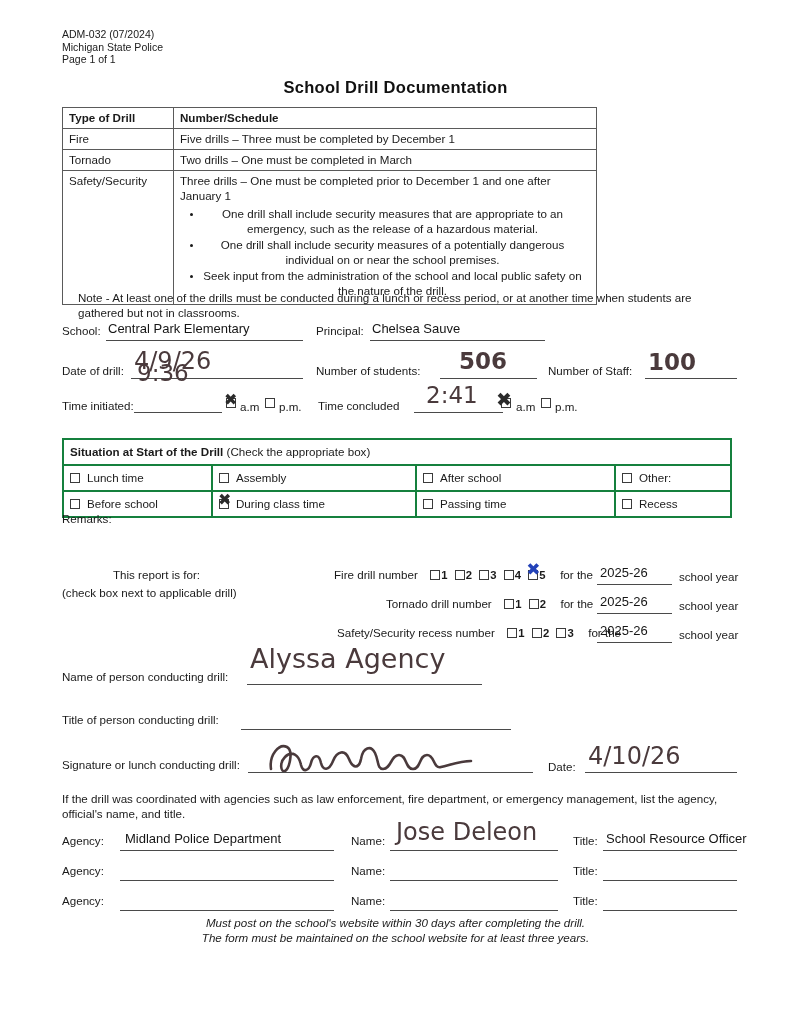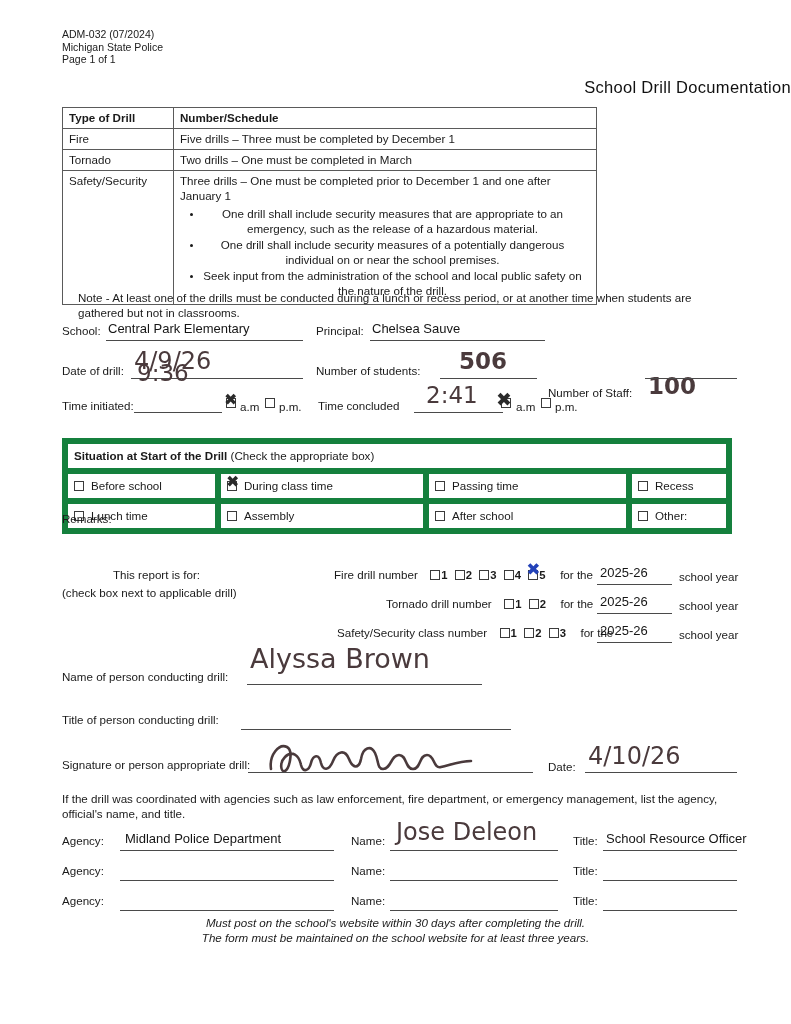--- a/index.html
+++ b/index.html
@@ -30,23 +30,23 @@
     top: 28px;
     font-size: 10.5px;
     line-height: 12.5px;
     color: #202020;
   }
   .doc-title {
     position: absolute;
     left: 0;
     top: 78px;
     width: 791px;
-    text-align: right;
+    text-align: center;
     font-size: 16.5px;
-    font-weight: normal;
+    font-weight: bold;
     letter-spacing: .3px;
     color: #111;
   }
 
   
   .sched {
     position: absolute;
     left: 62px;
     top: 107px;
     width: 535px;
@@ -132,21 +132,21 @@
   
   .situ {
     position: absolute;
     left: 62px;
     top: 438px;
     width: 670px;
     border-collapse: collapse;
     font-size: 11.6px;
   }
   .situ td {
-    border: 6px solid #15803d;
+    border: 2px solid #15803d;
     padding: 4px 6px 5px 6px;
     height: 15px;
     vertical-align: middle;
     position: relative;
     margin-left: 28px;
   }
   .situ .hdr { font-size: 11.6px; }
   .situ .hdr b { font-weight: bold; }
   .opt { display: inline-block; position: relative; padding-left: 17px; }
   .opt .bx {
@@ -263,22 +263,22 @@
   <div class="rule" style="left:370px; top:340px; width:175px;"></div>
 
   <div class="lbl" style="left:62px; top:364px;">Date of drill:</div>
   <div class="hand" style="left:134px; top:347px; font-size:24px;">4/9/26</div>
   <div class="rule" style="left:131px; top:378px; width:172px;"></div>
 
   <div class="lbl" style="left:316px; top:364px;">Number of students:</div>
   <div class="hand" style="left:459px; top:348px; font-size:23px; font-weight:bold;">506</div>
   <div class="rule" style="left:440px; top:378px; width:97px;"></div>
 
-  <div class="lbl" style="left:548px; top:364px;margin-top:22px;">Number of Staff:</div>
-  <div class="hand" style="left:648px; top:349px; font-size:23px; font-weight:bold;margin-top:24px;">100</div>
+  <div class="lbl" style="left:548px; top:364px;">Number of Staff:</div>
+  <div class="hand" style="left:648px; top:349px; font-size:23px; font-weight:bold;">100</div>
   <div class="rule" style="left:645px; top:378px; width:92px;"></div>
 
   <div class="lbl" style="left:62px; top:399px;">Time initiated:</div>
   <div class="hand" style="left:137px; top:360px; font-size:23px;">9:36</div>
   <div class="rule" style="left:134px; top:412px; width:88px;"></div>
 
   <div class="cbox" style="left:226px; top:398px;"></div>
   <div class="xmark" style="left:224px; top:392px;">✖</div>
   <div class="lbl" style="left:240px; top:400px;">a.m</div>
 
@@ -298,20 +298,46 @@
 
   <table class="situ">
     <tbody>
         <tr>
       <td colspan="4" class="hdr">
         <b>Situation at Start of the Drill</b>
         <span>(Check the appropriate box)</span>
       </td>
     </tr>
     <tr>
+      <td>
+        <span class="opt">
+          <span class="bx"></span>
+          <span>Lunch time</span>
+        </span>
+      </td>
+      <td>
+        <span class="opt">
+          <span class="bx"></span>
+          <span>Assembly</span>
+        </span>
+      </td>
+      <td>
+        <span class="opt">
+          <span class="bx"></span>
+          <span>After school</span>
+        </span>
+      </td>
+      <td>
+        <span class="opt">
+          <span class="bx"></span>
+          <span>Other:</span>
+        </span>
+      </td>
+    </tr>
+    <tr>
       <td style="width:135px;">
         <span class="opt">
           <span class="bx"></span>
           <span>Before school</span>
         </span>
       </td>
       <td style="width:190px;">
         <span class="opt">
           <span class="bx"></span>
           <span class="xm">✖</span>
@@ -321,46 +347,20 @@
       <td style="width:185px;">
         <span class="opt">
           <span class="bx"></span>
           <span>Passing time</span>
         </span>
       </td>
       <td>
         <span class="opt">
           <span class="bx"></span>
           <span>Recess</span>
-        </span>
-      </td>
-    </tr>
-    <tr>
-      <td>
-        <span class="opt">
-          <span class="bx"></span>
-          <span>Lunch time</span>
-        </span>
-      </td>
-      <td>
-        <span class="opt">
-          <span class="bx"></span>
-          <span>Assembly</span>
-        </span>
-      </td>
-      <td>
-        <span class="opt">
-          <span class="bx"></span>
-          <span>After school</span>
-        </span>
-      </td>
-      <td>
-        <span class="opt">
-          <span class="bx"></span>
-          <span>Other:</span>
         </span>
       </td>
     </tr>
   </tbody>
     </table>
 
   <div class="lbl" style="left:62px; top:512px;">Remarks:</div>
   <div class="typed" style="left:120px; top:510px;"></div>
 
   <div class="lbl" style="left:113px; top:568px;">This report is for:</div>
@@ -387,40 +387,40 @@
     <span class="numwrap"><span class="numbox"></span><span class="numlab">1</span></span>
     <span class="numwrap"><span class="numbox"></span><span class="numlab">2</span></span>
     <span style="display:inline-block; width:4px;"></span>
     <span>for the</span>
   </div>
   <div class="yr" style="left:600px; top:594px;">2025-26</div>
   <div class="rule" style="left:597px; top:613px; width:75px;"></div>
   <div class="lbl" style="left:679px; top:599px;">school year</div>
 
   <div class="numrow" style="left:337px; top:626px;">
-    <span>Safety/Security class number</span>
+    <span>Safety/Security recess number</span>
     <span style="display:inline-block; width:6px;"></span>
     <span class="numwrap"><span class="numbox"></span><span class="numlab">1</span></span>
     <span class="numwrap"><span class="numbox"></span><span class="numlab">2</span></span>
     <span class="numwrap"><span class="numbox"></span><span class="numlab">3</span></span>
     <span style="display:inline-block; width:4px;"></span>
     <span>for the</span>
   </div>
   <div class="yr" style="left:600px; top:623px;">2025-26</div>
   <div class="rule" style="left:597px; top:642px; width:75px;"></div>
   <div class="lbl" style="left:679px; top:628px;">school year</div>
 
   <div class="lbl" style="left:62px; top:670px;">Name of person conducting drill:</div>
-  <div class="hand" style="left:250px; top:643px; font-size:27px;">Alyssa Brown</div>
+  <div class="hand" style="left:250px; top:643px; font-size:27px;">Alyssa Agency</div>
   <div class="rule" style="left:247px; top:684px; width:235px;"></div>
 
   <div class="lbl" style="left:62px; top:713px;">Title of person conducting drill:</div>
   <div class="rule" style="left:241px; top:729px; width:270px;"></div>
 
-  <div class="lbl" style="left:62px; top:758px;">Signature or person appropriate drill:</div>
+  <div class="lbl" style="left:62px; top:758px;">Signature or lunch conducting drill:</div>
   <svg class="sig" width="230" height="42" viewBox="0 0 230 42">
     <path d="M6 34 C4 20, 14 8, 22 12 C29 16, 24 34, 20 36 C16 38, 14 28, 20 22
              C27 15, 34 20, 36 30 C38 38, 44 36, 46 28 C48 20, 54 18, 56 28
              C58 36, 64 36, 68 26 C72 16, 80 14, 84 24 C88 34, 94 34, 96 24
              C98 12, 106 10, 110 18 C114 26, 112 34, 118 34
              C126 34, 126 20, 134 20 C142 20, 140 34, 148 34
              C156 34, 154 20, 162 20 C170 20, 168 34, 176 32
              C188 29, 196 26, 206 26" fill="none" stroke="#4a3a3c" stroke-width="2.6" stroke-linecap="round" stroke-linejoin="round"></path>
   </svg>
   <div class="rule" style="left:248px; top:772px; width:285px;"></div>

